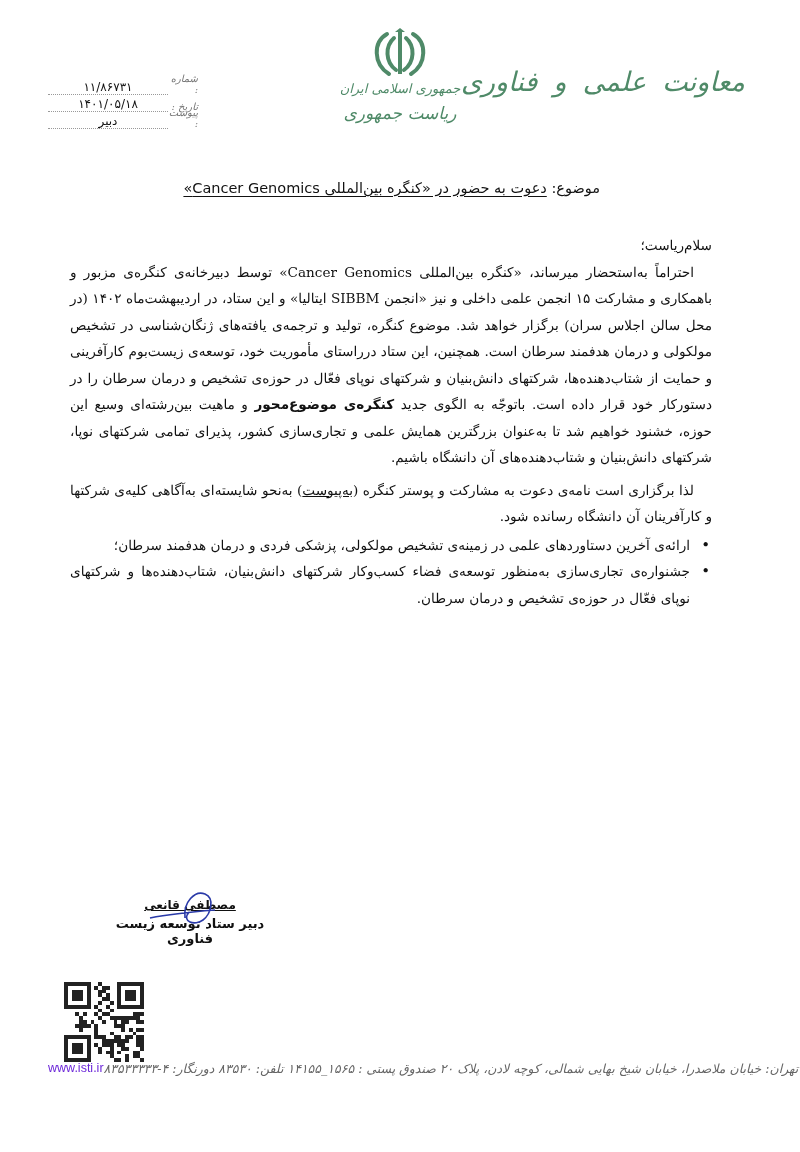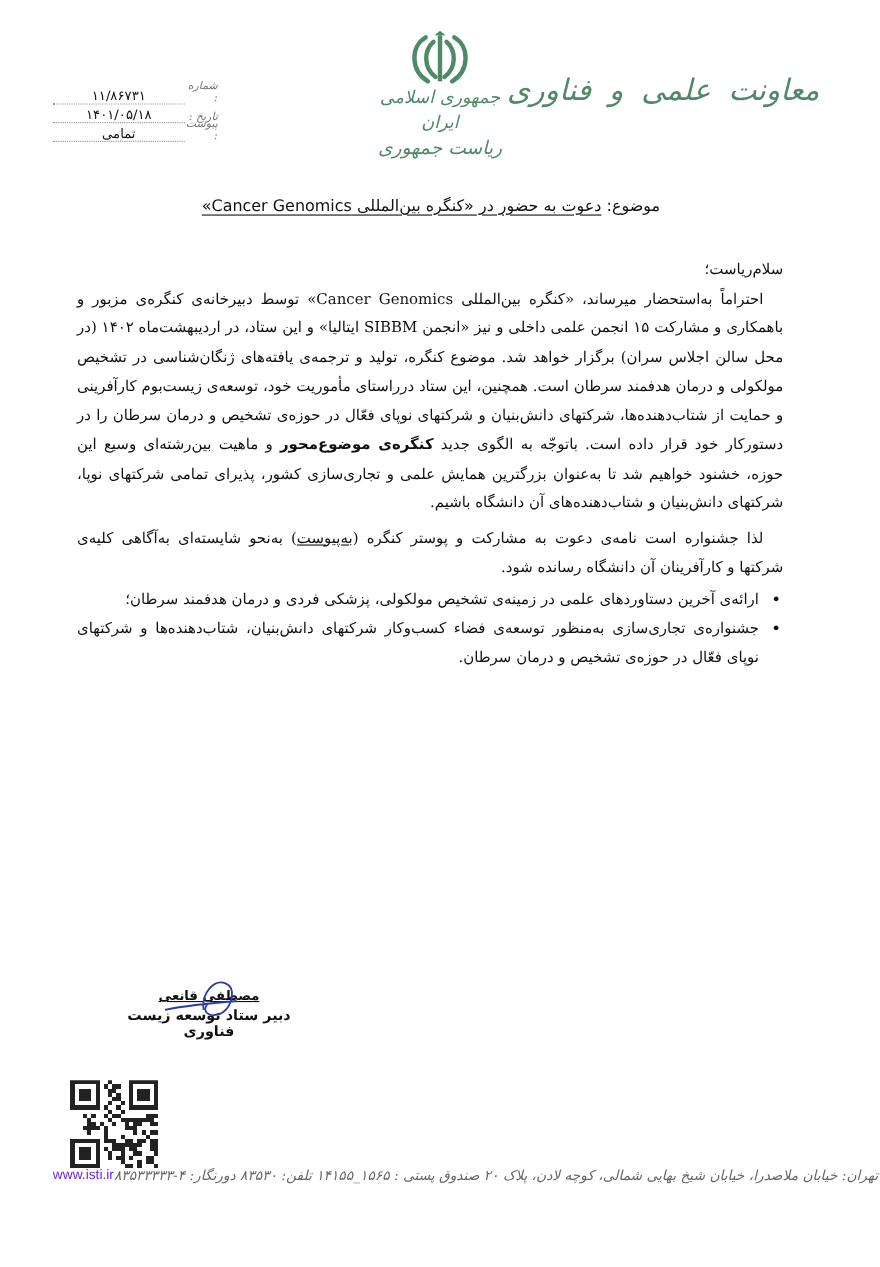--- a/index.html
+++ b/index.html
@@ -4,21 +4,21 @@
 <style>
   html, body { margin:0; padding:0; background:#ffffff; }
   body { width:800px; height:1152px; position:relative; overflow:hidden;
          font-family:"DejaVu Serif", serif; color:#111; }
   
   .brand { position:absolute; right:55px; top:66px; font-size:27px; color:#4f8a68;
            font-family:Liberation Mono, monospace; font-style:italic; direction:rtl; white-space:nowrap; }
   .emblem { position:absolute; left:365px; top:28px; width:70px; height:52px; }
   .emblem-text { position:absolute; left:330px; top:78px; width:140px; text-align:center; direction:rtl;
                  color:#4f8a68; font-family:"DejaVu Serif", serif; font-style:italic; }
-  .emblem-text .l1 { font-size:16px; line-height:22px;text-align:center; }
+  .emblem-text .l1 { font-size:13px; line-height:22px;text-align:center; }
   .emblem-text .l2 { font-size:17px; line-height:26px; }
   .meta { position:absolute; left:48px; top:78px; width:150px; direction:rtl; font-size:12px; }
   .meta-row { display:flex; align-items:flex-end; height:17px; }
   .meta-label { width:30px; color:#777; font-style:italic; font-size:10px; }
   .meta-value { flex:1; border-bottom:1px dotted #999; text-align:center; font-family:"DejaVu Sans", sans-serif;
                 font-size:12px; line-height:14px; }
   
   .subject { position:absolute; right:200px; top:180px; direction:rtl; font-weight:normal; font-size:14.5px;
              font-family:"DejaVu Sans", sans-serif; white-space:nowrap; }
   .subject .u { text-decoration:underline; text-underline-offset:3px; }
@@ -72,35 +72,35 @@
   <div class="meta-row">
     <span class="meta-label">شماره :</span>
     <span class="meta-value">۱۱/۸۶۷۳۱</span>
   </div>
   <div class="meta-row">
     <span class="meta-label">تاریخ :</span>
     <span class="meta-value">۱۴۰۱/۰۵/۱۸</span>
   </div>
   <div class="meta-row">
     <span class="meta-label">پیوست :</span>
-    <span class="meta-value">تمامی</span>
+    <span class="meta-value">دبیر</span>
   </div>
 </div>
 
 <div class="subject">
   <span>موضوع:</span>
   <span class="u">دعوت به حضور در «کنگره بین‌المللی Cancer Genomics»</span>
 </div>
 
 <div class="body">
   <p class="greet">سلام‌ریاست؛</p>
   <p class="para"><span>احتراماً به‌استحضار میرساند، «کنگره بین‌المللی Cancer Genomics» توسط دبیرخانه‌ی کنگره‌ی مزبور و باهمکاری و مشارکت ۱۵ انجمن علمی داخلی و نیز «انجمن SIBBM ایتالیا» و این ستاد، در اردیبهشت‌ماه ۱۴۰۲ (در محل سالن اجلاس سران) برگزار خواهد شد. موضوع کنگره، تولید و ترجمه‌ی یافته‌های ژنگان‌شناسی در تشخیص مولکولی و درمان هدفمند سرطان است. همچنین، این ستاد درراستای مأموریت خود، توسعه‌ی زیست‌بوم کارآفرینی و حمایت از شتاب‌دهنده‌ها، شرکتهای دانش‌بنیان و شرکتهای نوپای فعّال در حوزه‌ی تشخیص و درمان سرطان را در دستورکار خود قرار داده است. باتوجّه به الگوی جدید</span>
     <b class="kw">کنگره‌ی موضوع‌محور</b>
     <span>و ماهیت بین‌رشته‌ای وسیع این حوزه، خشنود خواهیم شد تا به‌عنوان بزرگترین همایش علمی و تجاری‌سازی کشور، پذیرای تمامی شرکتهای نوپا، شرکتهای دانش‌بنیان و شتاب‌دهنده‌های آن دانشگاه باشیم.</span></p>
-  <p class="para para2"><span>لذا جشنواره است نامه‌ی دعوت به مشارکت و پوستر کنگره (</span><span class="uline">به‌پیوست</span><span>) به‌نحو شایسته‌ای به‌آگاهی کلیه‌ی شرکتها و کارآفرینان آن دانشگاه رسانده شود.</span></p>
+  <p class="para para2"><span>لذا برگزاری است نامه‌ی دعوت به مشارکت و پوستر کنگره (</span><span class="uline">به‌پیوست</span><span>) به‌نحو شایسته‌ای به‌آگاهی کلیه‌ی شرکتها و کارآفرینان آن دانشگاه رسانده شود.</span></p>
   <ul class="goals">
     <li>ارائه‌ی آخرین دستاوردهای علمی در زمینه‌ی تشخیص مولکولی، پزشکی فردی و درمان هدفمند سرطان؛</li>
     <li>جشنواره‌ی تجاری‌سازی به‌منظور توسعه‌ی فضاء کسب‌وکار شرکتهای دانش‌بنیان، شتاب‌دهنده‌ها و شرکتهای نوپای فعّال در حوزه‌ی تشخیص و درمان سرطان.</li>
   </ul>
 </div>
 
 <div class="sig">
   <svg width="90" height="40" viewBox="0 0 90 40">
     <path d="M5 30 C25 26 45 24 70 22 M40 30 C38 14 50 2 60 6 C70 10 66 26 58 32 C50 38 36 34 44 24" fill="none" stroke="#2a3aa8" stroke-width="1.6"></path>
   </svg>

